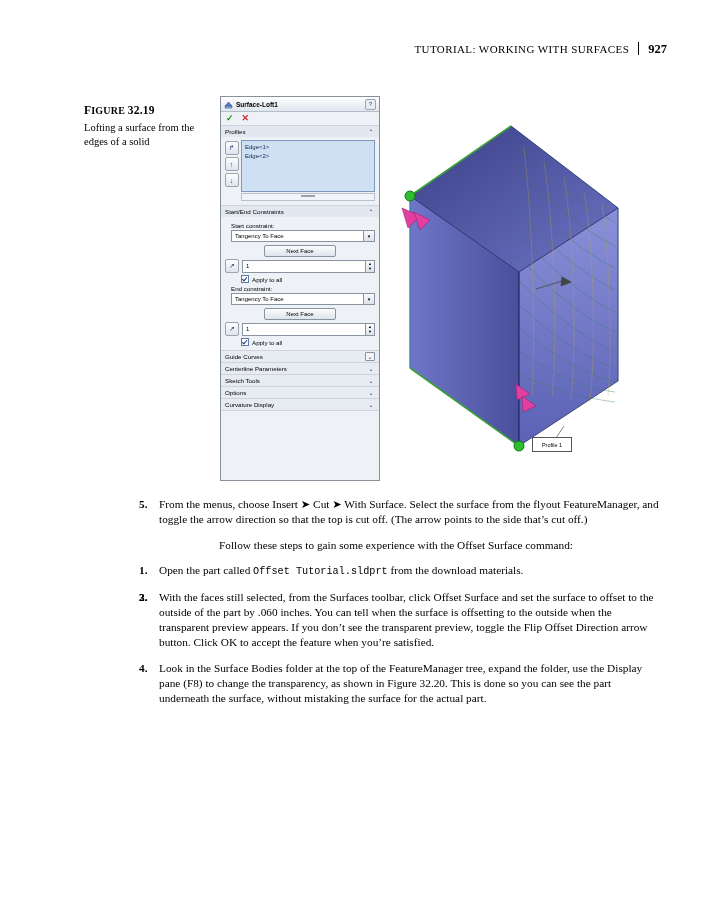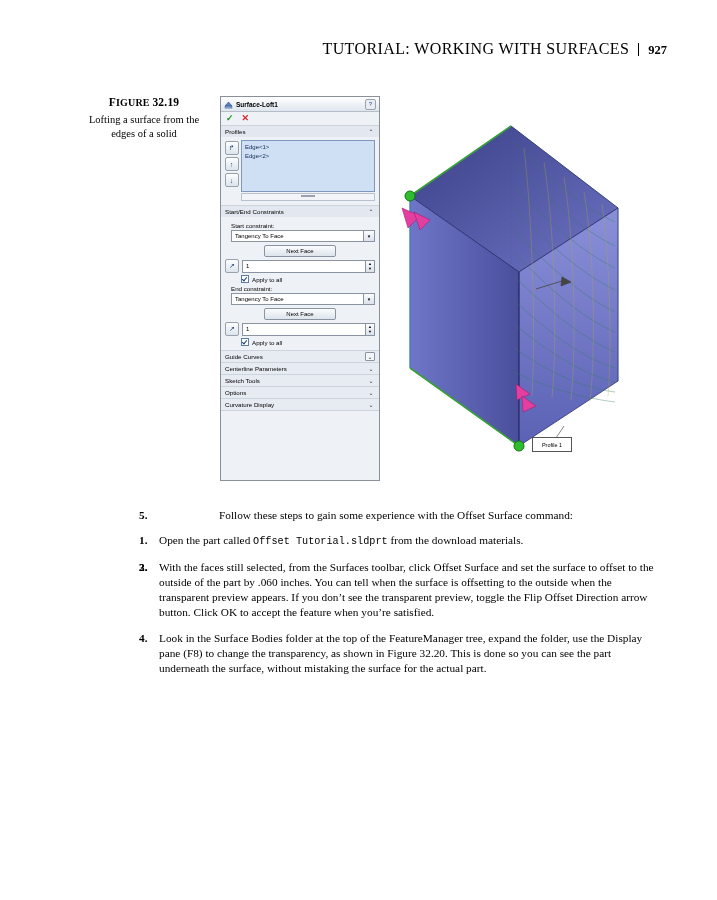--- a/index.html
+++ b/index.html
@@ -19,21 +19,21 @@
   
   .running-head {
     position: absolute;
     top: 40px;
     right: 50px;
     display: flex;
     align-items: baseline;
     font-family: "Liberation Serif", serif;
   }
   .running-head .rh-text {
-    font-size: 16px;
+    font-size: 11px;
     letter-spacing: 0.4px;
     font-variant: small-caps;
     text-transform: uppercase;
     color: #000;
   }
   .running-head .rh-rule {
     width: 1px;
     height: 13px;
     background: #000;
     margin: 0 9px;
@@ -42,25 +42,24 @@
   }
   .running-head .rh-page {
     font-size: 12.5px;
     font-weight: bold;
   }
 
   
   .fig-caption {
     position: absolute;
     left: 84px;
-    top: 95px;
+    top: 103px;
     width: 120px;
     font-size: 10.5px;
     line-height: 1.35;
-    text-align: center;
   }
   .fig-caption .fig-label {
     font-variant: small-caps;
     text-transform: uppercase;
     font-weight: bold;
     letter-spacing: 0.2px;
     font-size: 10px;
     display: block;
     margin-bottom: 2px;
   }
@@ -571,20 +570,21 @@
     <line x1="178" y1="330" x2="166" y2="348" stroke="#555" stroke-width="0.7"></line>
   </svg>
   <div class="callout-box">Profile 1</div>
 </div>
 
 <div class="body-col">
 
   <ul class="numlist">
     <li>
       <span class="num">5.</span>
+      <span>From the menus, choose Insert ➤ Cut ➤ With Surface. Select the surface from the flyout FeatureManager, and toggle the arrow direction so that the top is cut off. (The arrow points to the side that’s cut off.)</span>
     </li>
   </ul>
 
 
   <p class="para">Follow these steps to gain some experience with the Offset Surface command:</p>
 
   <ul class="numlist">
     <li>
       <span class="num">1.</span>
       <span>Open the part called </span><span class="mono">Offset Tutorial.sldprt</span><span> from the download materials.</span>

